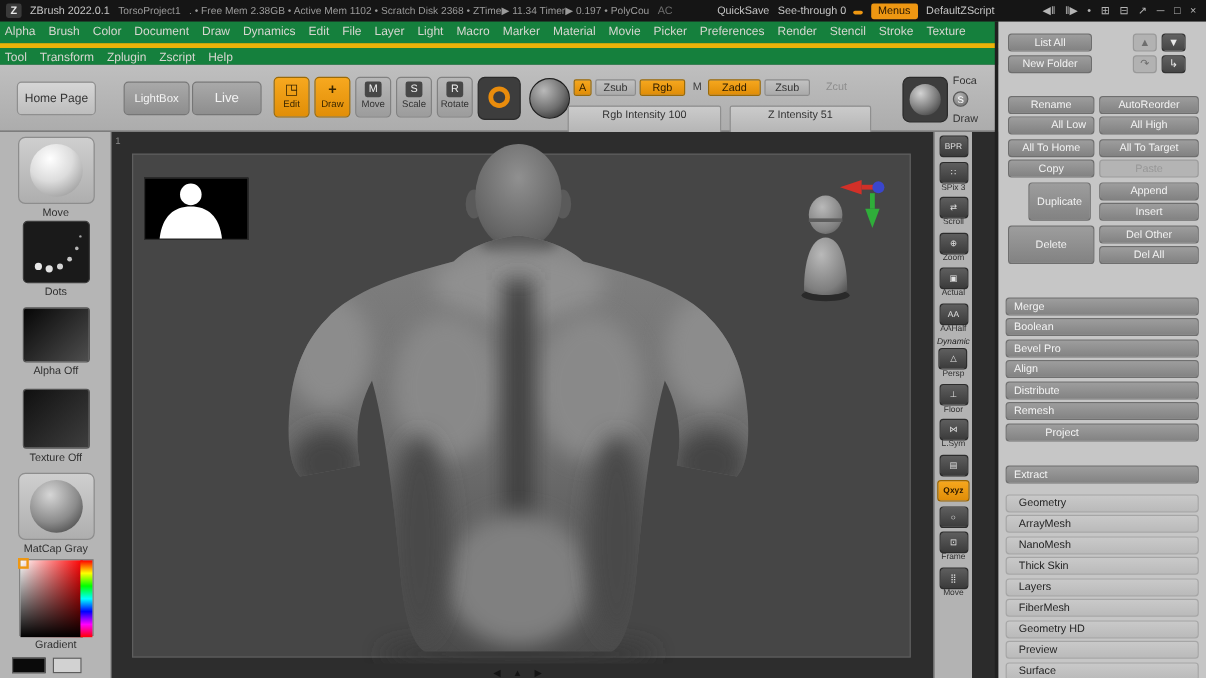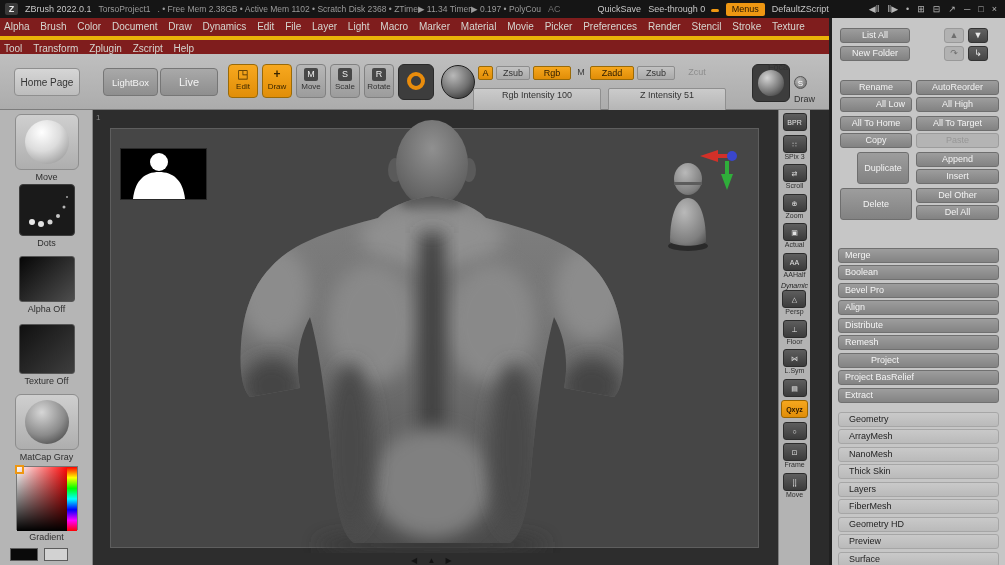--- a/index.html
+++ b/index.html
@@ -20,21 +20,21 @@
   .tb-dim { color:#9a9a9a; font-size:8.5px; }
   .tb-dim2 { color:#6f6f6f; }
   .menus-btn { background:#EE9712; color:#241500; padding:0 6px; height:13px;
     line-height:13px; border-radius:2px; font-size:9px; }
   .mini-knob { display:inline-block; width:8px; height:3px; background:#EE9712;
     border-radius:2px; margin-left:3px; vertical-align:baseline; }
   .tb-icons { margin-left:auto; display:flex; gap:2px; }
   .tb-ic { color:#b5b5b5; font-size:9px; padding:0 3px; }
   
   .menubar {
-    position:absolute; left:0; width:832px; height:18px; background:#7f1d1d;
+    position:absolute; left:0; width:832px; height:18px; background:#15803d;
     color:#d6d6d0; font-size:10px; white-space:nowrap; overflow:hidden;
   }
   .menubar.first { top:18px; }
   .menubar.second { top:36px; border-top:4px solid #eab308; }
   .mi { display:inline-block; padding:3px 4px 0 4px; }
   
   .toolbar {
     position:absolute; left:0; top:54px; width:832px; height:56px;
     background:linear-gradient(#bfbfbf,#acacac); border-bottom:1px solid #7d7d7d;
   }
@@ -250,21 +250,21 @@
       <div class="knob" style="left:119px;"></div>
     </div>
     <div class="slider" style="left:608px; top:34px; width:118px;">
       <span>Z Intensity 51</span>
       <div class="knob" style="left:56px;"></div>
     </div>
 
     <div class="preview-box">
       <div class="preview-sphere"></div>
     </div>
-    <div class="side-lbl" style="left:768px; top:8px;">Foca</div>
+    <div class="side-lbl" style="left:794px; top:8px;">Foca</div>
     <div class="s-circle">S</div>
     <div class="side-lbl" style="left:794px; top:40px;">Draw</div>
   </div>
 
   <div class="sidebar">
     <div class="sb-item" style="top:4px;">
       <div class="thumb-frame">
         <div class="sphere-white"></div>
       </div>
       <div class="sb-label">Move</div>
@@ -460,21 +460,20 @@
     <div class="pbtn" style="left:84px; top:170px; width:83px;">Del Other</div>
     <div class="pbtn" style="left:84px; top:187px; width:83px;">Del All</div>
 
     <div class="subrow" style="top:230px;">Merge</div>
     <div class="subrow" style="top:247px;">Boolean</div>
     <div class="subrow" style="top:265px;">Bevel Pro</div>
     <div class="subrow" style="top:282px;">Align</div>
     <div class="subrow" style="top:300px;">Distribute</div>
     <div class="subrow" style="top:317px;">Remesh</div>
     <div class="subrow" style="top:335px;padding-left:32px;">Project</div>
-    <div class="subrow" style="top:352px;">Project BasRelief</div>
     <div class="subrow" style="top:370px;">Extract</div>
 
     <div class="secrow" style="top:394px;">Geometry</div>
     <div class="secrow" style="top:411px;">ArrayMesh</div>
     <div class="secrow" style="top:429px;">NanoMesh</div>
     <div class="secrow" style="top:446px;">Thick Skin</div>
     <div class="secrow" style="top:464px;">Layers</div>
     <div class="secrow" style="top:481px;">FiberMesh</div>
     <div class="secrow" style="top:499px;">Geometry HD</div>
     <div class="secrow" style="top:516px;">Preview</div>

